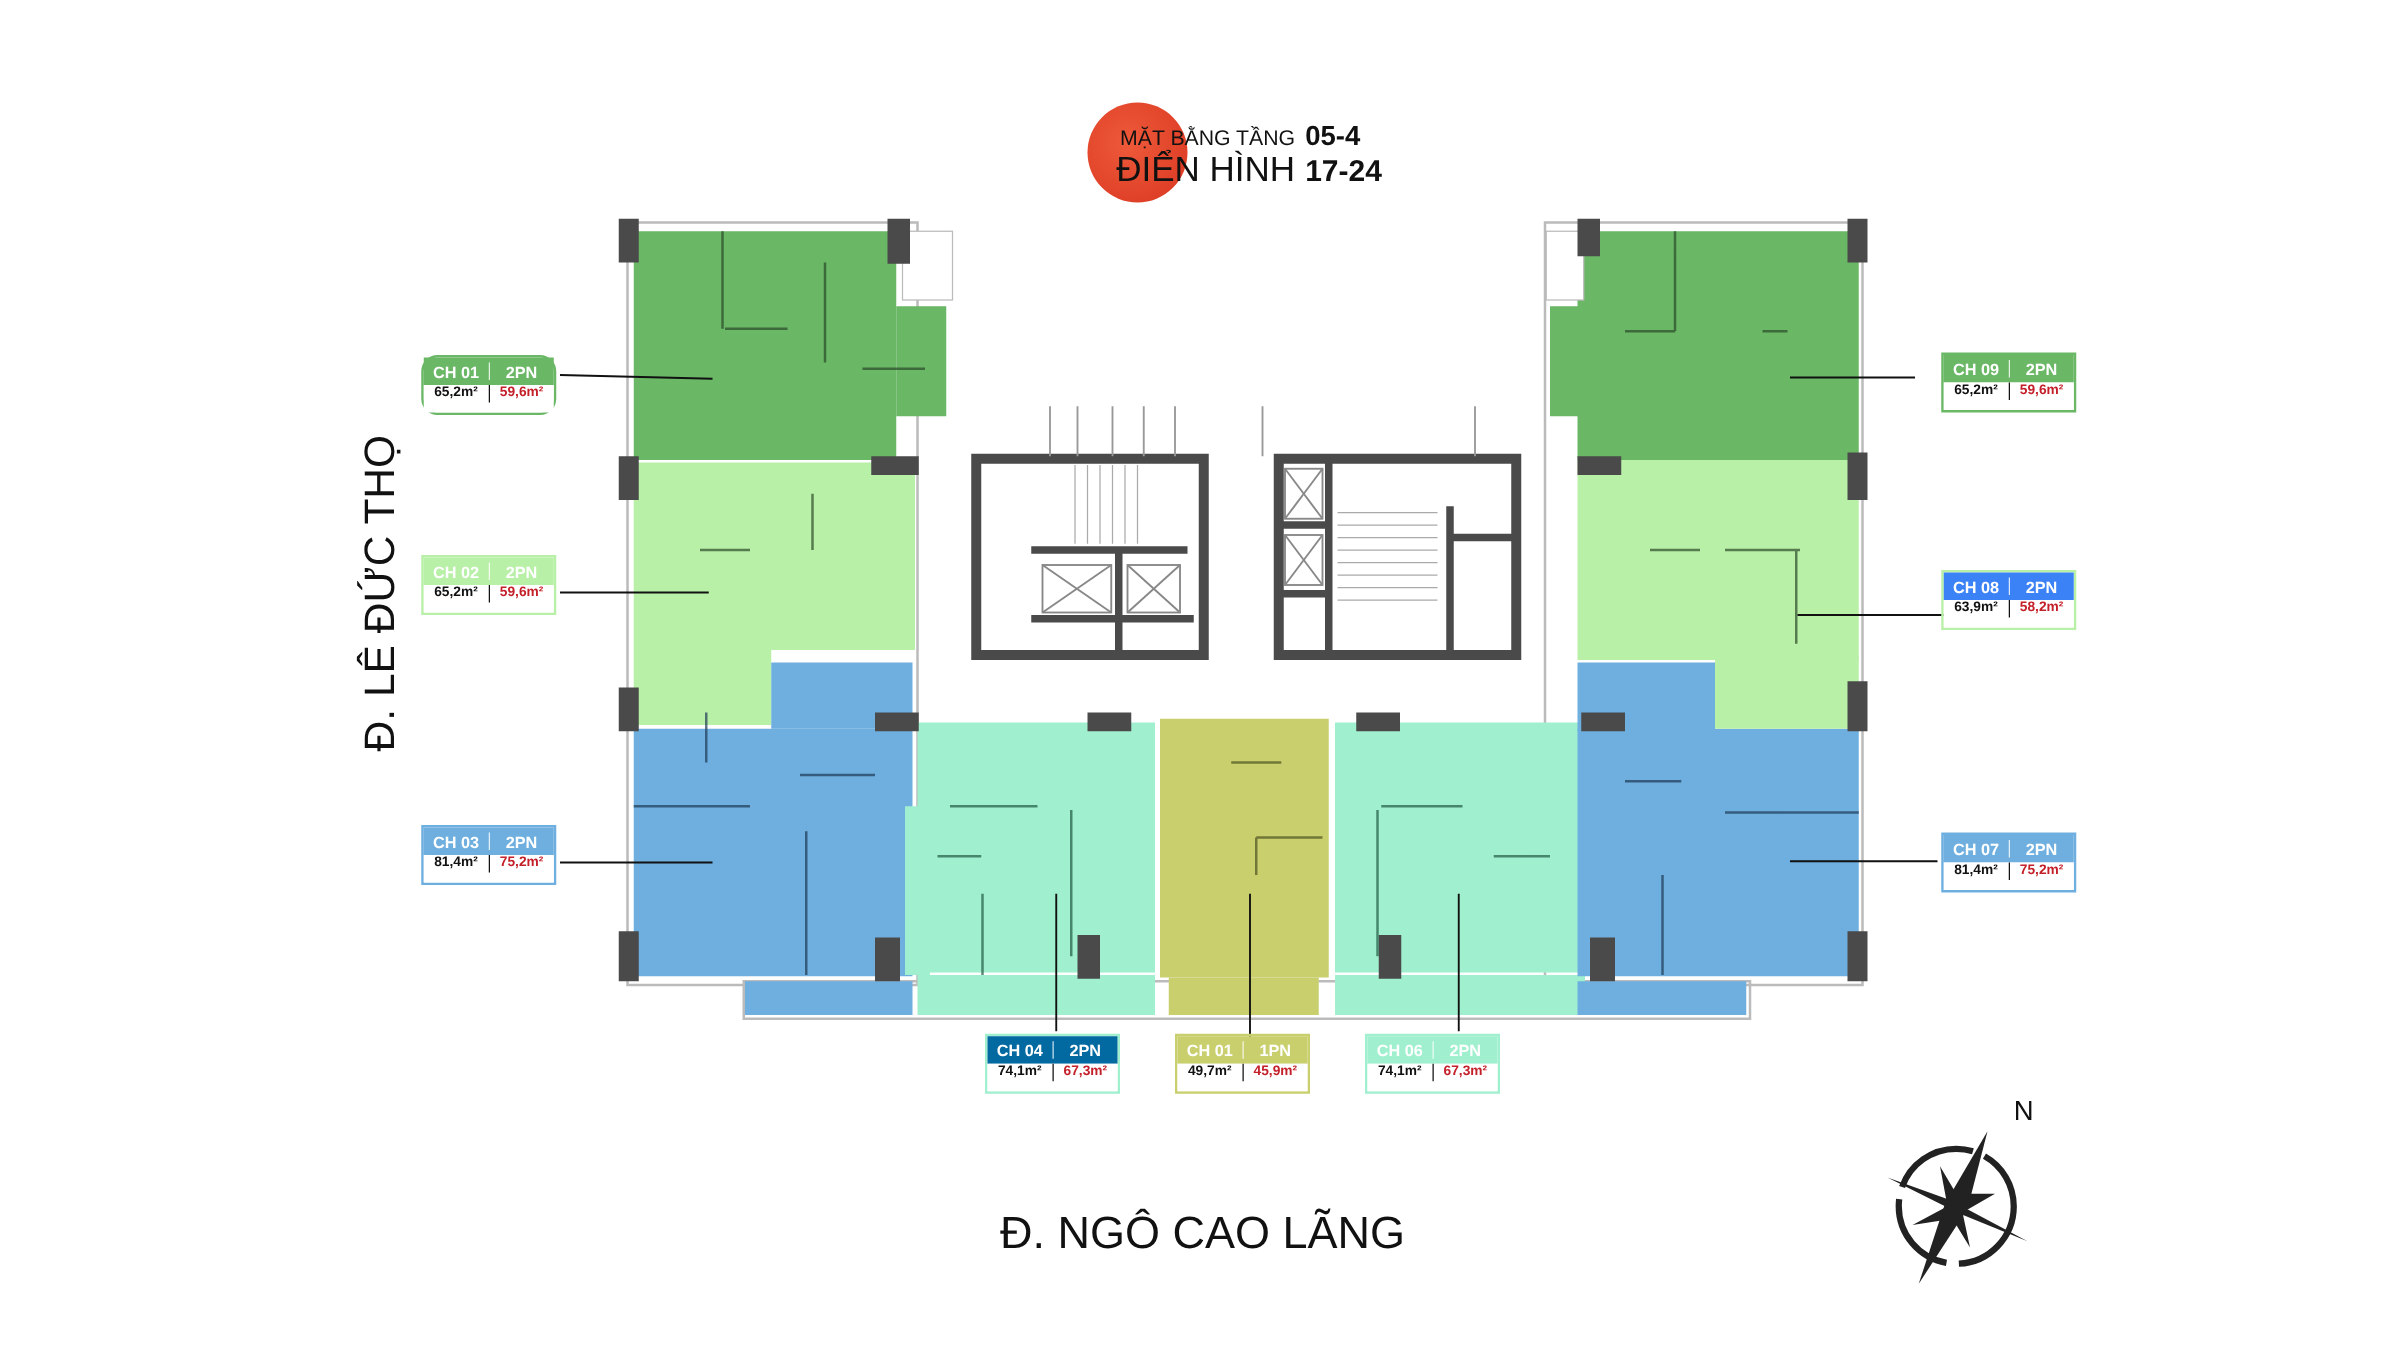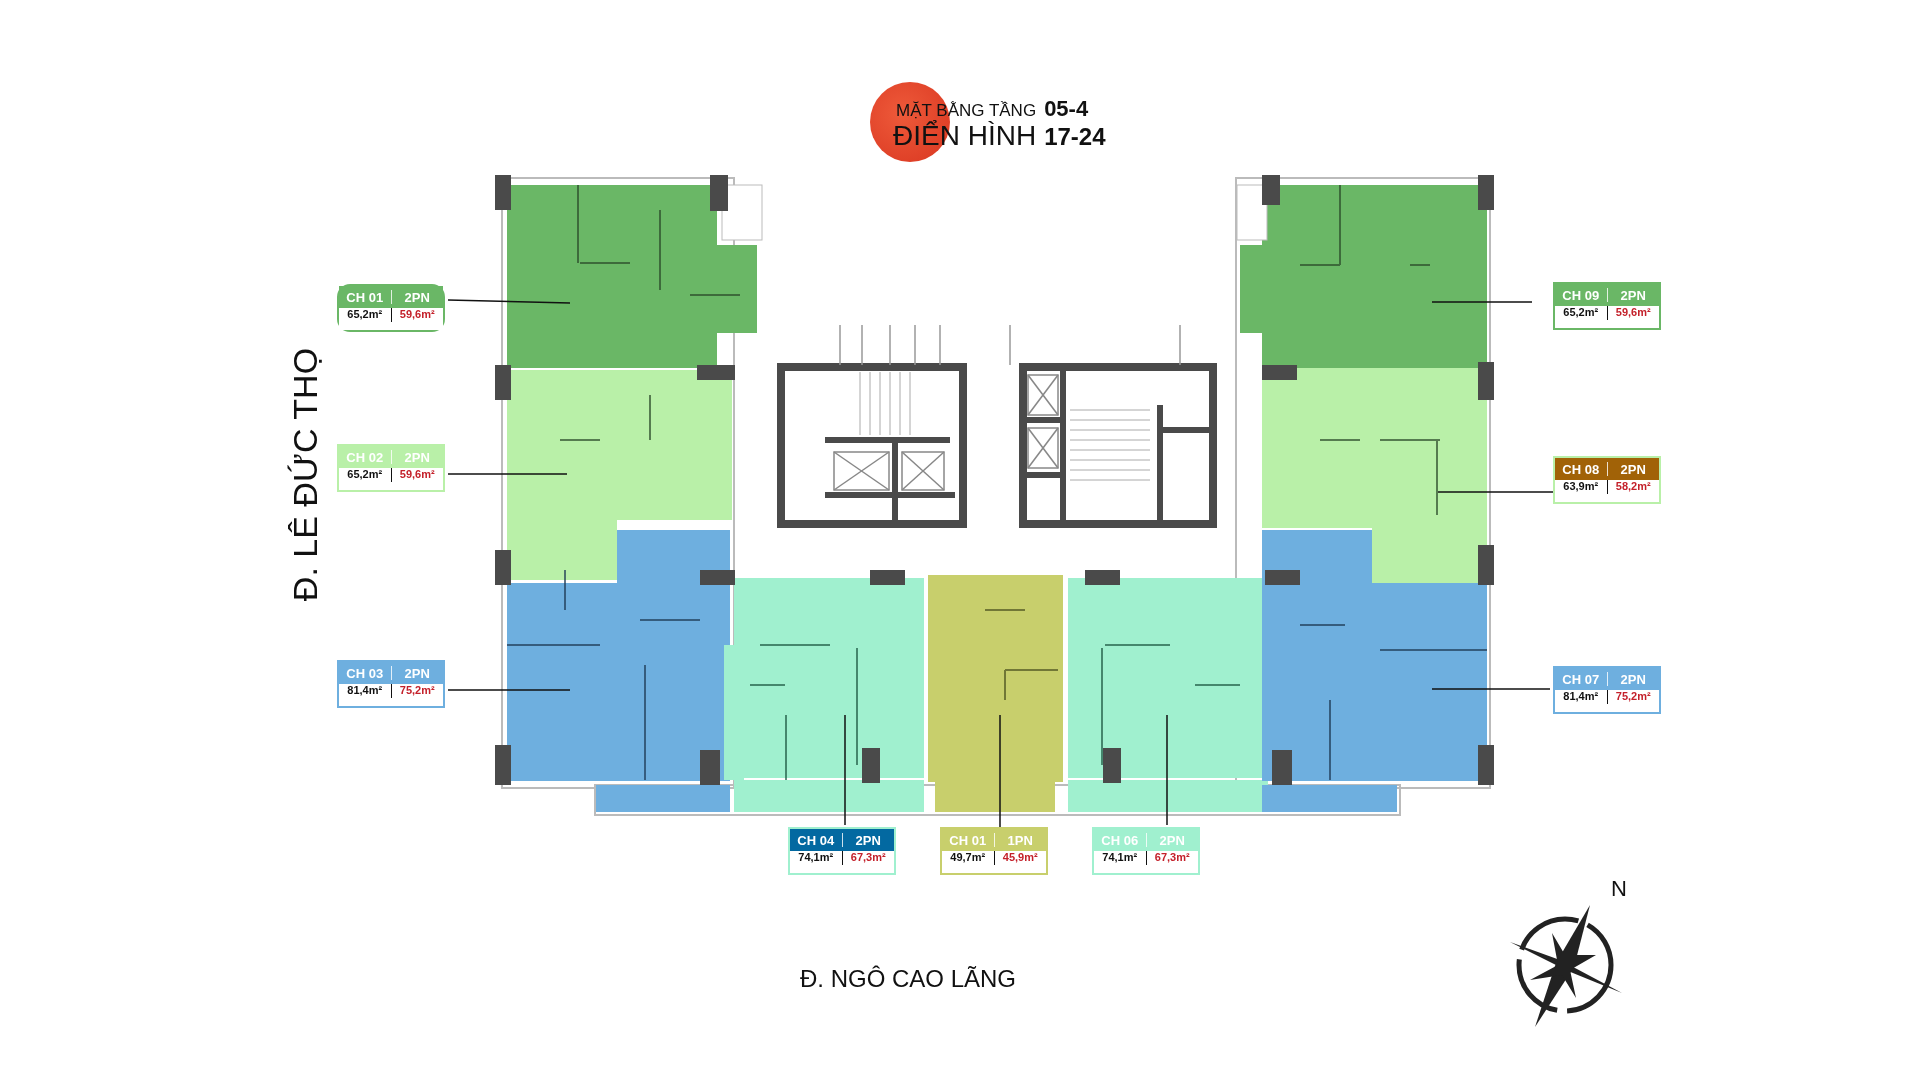--- a/index.html
+++ b/index.html
@@ -4,21 +4,21 @@
 <style>
   html,body{margin:0;padding:0;background:#ffffff;}
   body{width:1920px;height:1080px;position:relative;overflow:hidden;font-family:"Liberation Sans",sans-serif;}
   .abs{position:absolute;}
   .title-circle{position:absolute;left:870px;top:82px;width:80px;height:80px;border-radius:50%;background:radial-gradient(circle at 40% 40%,#ee5a3a,#d93620);}
   .title-line1{position:absolute;left:896px;top:96px;font-size:17px;color:#111;letter-spacing:0px;white-space:nowrap;}
   .title-line1 b{font-size:22px;font-weight:bold;margin-left:8px;}
   .title-line2{position:absolute;left:893px;top:120px;font-size:28px;color:#111;white-space:nowrap;}
   .title-line2 b{font-size:24px;font-weight:bold;margin-left:8px;}
   .road-left{position:absolute;left:155px;top:455px;transform:rotate(-90deg);transform-origin:center;font-size:34px;color:#111;white-space:nowrap;width:300px;text-align:center;}
-  .road-bottom{position:absolute;left:800px;top:965px;font-size:24px;color:#111;white-space:nowrap;}
+  .road-bottom{position:absolute;left:800px;top:965px;font-size:36px;color:#111;white-space:nowrap;}
   .plan{position:absolute;left:0;top:0;}
   .label{position:absolute;width:108px;height:48px;border:2px solid;box-sizing:border-box;font-weight:bold;}
   .label .hd{height:22px;display:flex;align-items:center;color:#fff;font-size:13px;}
   .label .hd span{flex:1;text-align:center;}
   .label .hd .sep{flex:0 0 1px;height:14px;background:rgba(255,255,255,.8);}
   .label .bd{height:22px;background:#fff;display:flex;align-items:flex-start;font-size:11px;}
   .label .bd span{flex:1;text-align:center;}
   .label .bd .a{color:#111;}
   .label .bd .b{color:#c4202a;}
   .label .bd .sep{flex:0 0 1px;height:14px;background:#111;}
@@ -296,21 +296,21 @@
       <i class="sep"></i>
       <span>2PN</span>
     </div>
   <div class="bd">
       <span class="a">81,4m²</span>
       <i class="sep"></i>
       <span class="b">75,2m²</span>
     </div>
 </div>
 <div class="label" style="left:1553px;top:456px;border-color:#b9f0a8;">
-  <div class="hd" style="background:#a16207;align-items:center;">
+  <div class="hd" style="background:#3b82f6;align-items:center;">
       <span>CH 08</span>
       <i class="sep"></i>
       <span>2PN</span>
     </div>
   <div class="bd">
       <span class="a">63,9m²</span>
       <i class="sep"></i>
       <span class="b">58,2m²</span>
     </div>
 </div>

